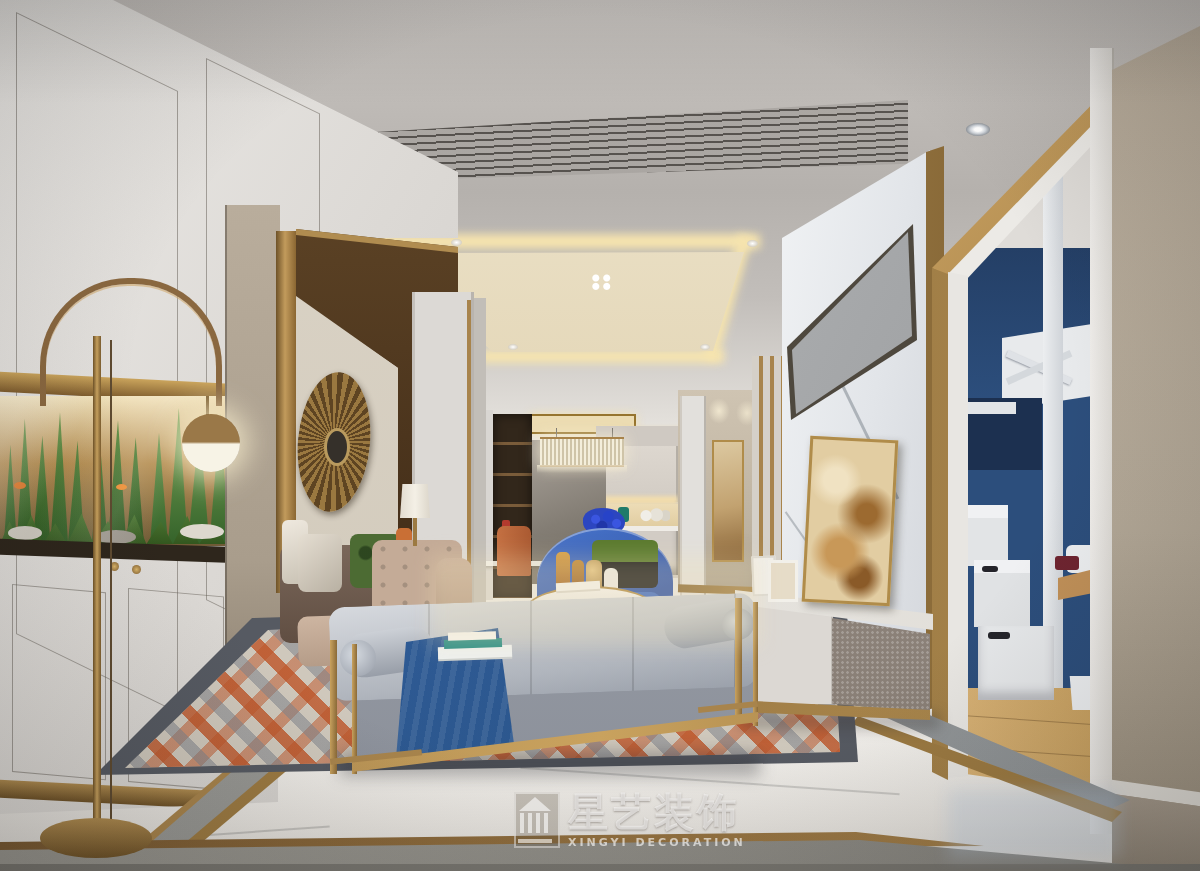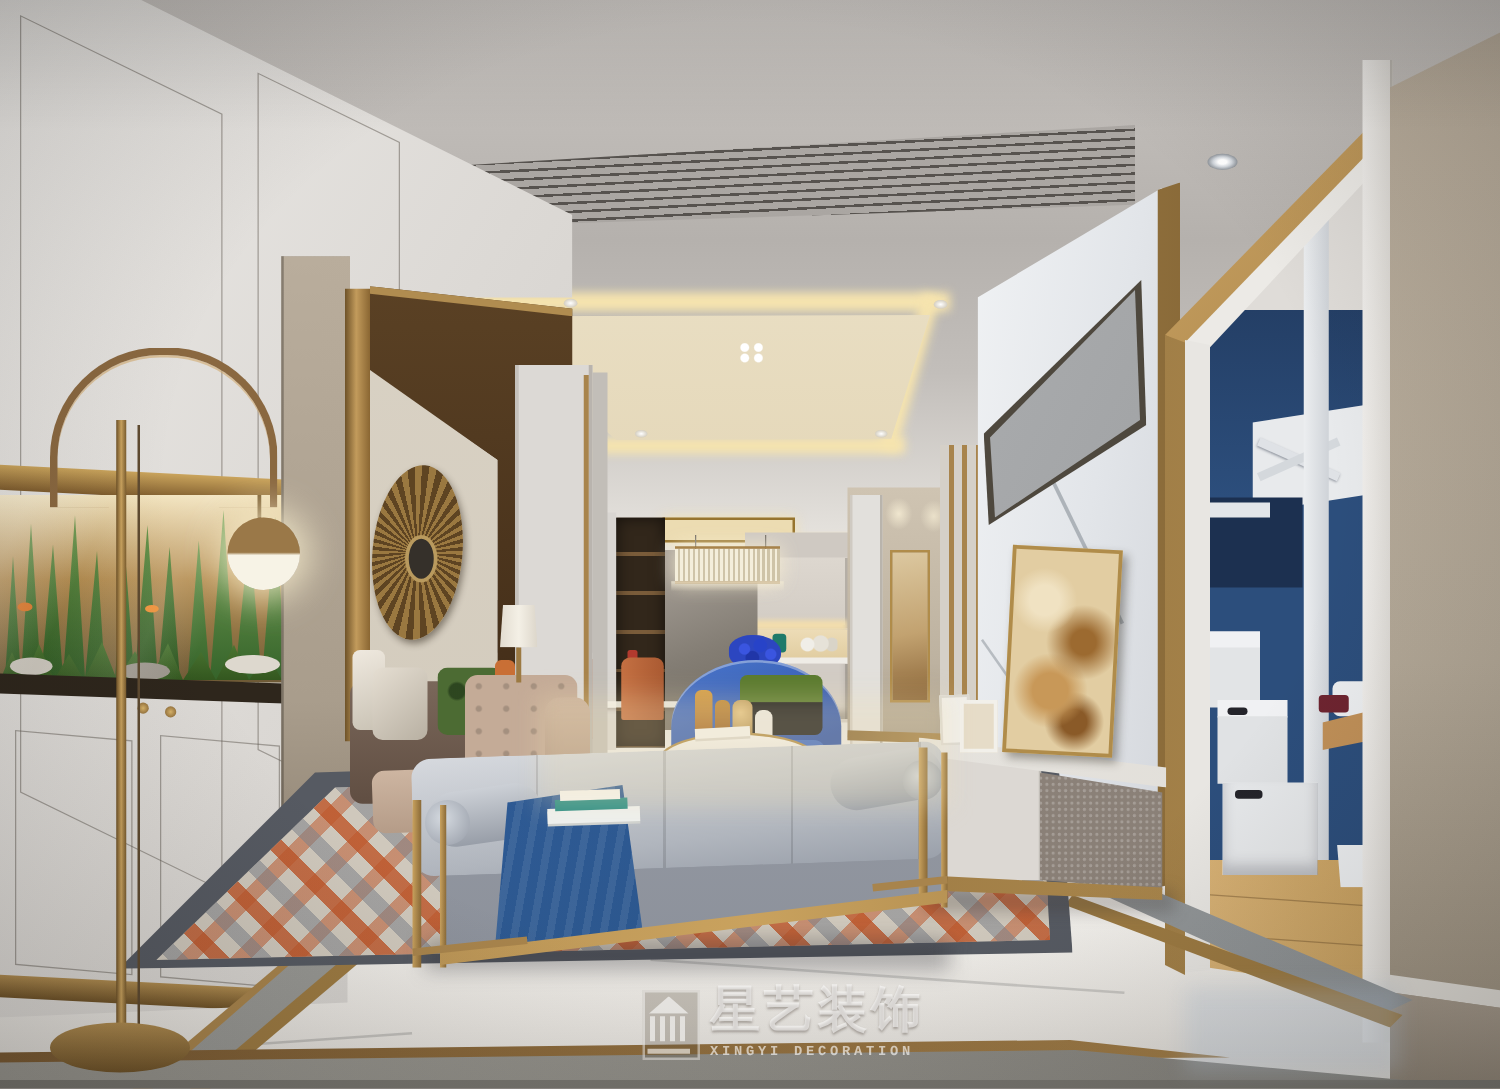--- a/index.html
+++ b/index.html
@@ -9,21 +9,21 @@
   .clip{position:absolute;inset:0;}
   
   #wm{position:absolute;left:514px;top:792px;display:flex;align-items:flex-start;gap:8px;z-index:60;}
   #wm .logo{width:42px;height:52px;border:2px solid rgba(255,255,255,.45);background:rgba(90,78,62,.28);
             position:relative;}
   #wm .roof{position:absolute;left:3px;top:3px;width:32px;height:14px;background:rgba(255,255,255,.6);
             clip-path:polygon(50% 0,100% 100%,0 100%);}
   #wm .cols{position:absolute;left:4px;top:19px;width:30px;height:20px;
             background:repeating-linear-gradient(90deg,rgba(255,255,255,.6) 0 4px,transparent 4px 8px);}
   #wm .plinth{position:absolute;left:2px;bottom:3px;width:34px;height:4px;background:rgba(255,255,255,.6);}
-  #wm .txt{line-height:1;font-family:Liberation Mono, monospace;}
+  #wm .txt{line-height:1;}
   #wm .cn{font-size:40px;font-weight:700;letter-spacing:3px;color:rgba(255,255,255,.55);
           text-shadow:0 1px 2px rgba(60,50,40,.35);}
   #wm .en{margin-top:5px;font-size:11px;font-weight:700;letter-spacing:3px;color:rgba(255,255,255,.62);}
 </style>
 </head>
 <body>
 
 <div id="stage">
 
   <div class="a" style="left:0;top:0;width:1200px;height:480px;background:linear-gradient(180deg,#c9c5c1,#b5b1ad 40%,#c2beba 62%,#e6e3de 90%);"></div>

